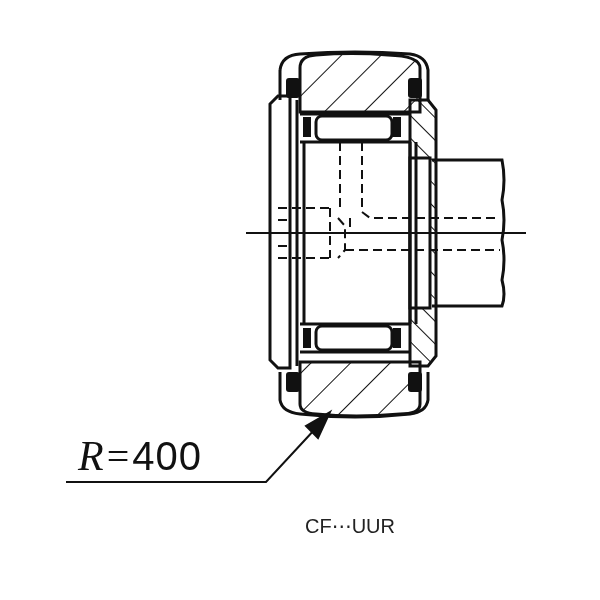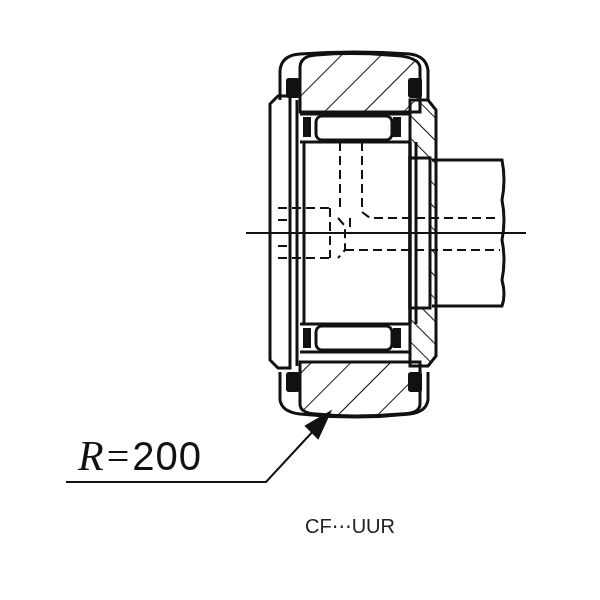--- a/index.html
+++ b/index.html
@@ -92,16 +92,16 @@
     <line x1="246" y1="233" x2="526" y2="233"></line>
   </g>
 
   <g stroke="#111" stroke-width="2" fill="#111">
     <polyline points="66,482 266,482 316,428" fill="none"></polyline>
     <polygon points="330,412 306,426 318,438"></polygon>
   </g>
 </svg>
 
 <div class="radius-label">
-  <span class="r">R</span><span class="eq">=</span><span>200</span>
+  <span class="r">R</span><span class="eq">=</span><span>400</span>
 </div>
 
 <div class="caption">CF⋯UUR</div>
 
 </body></html>

